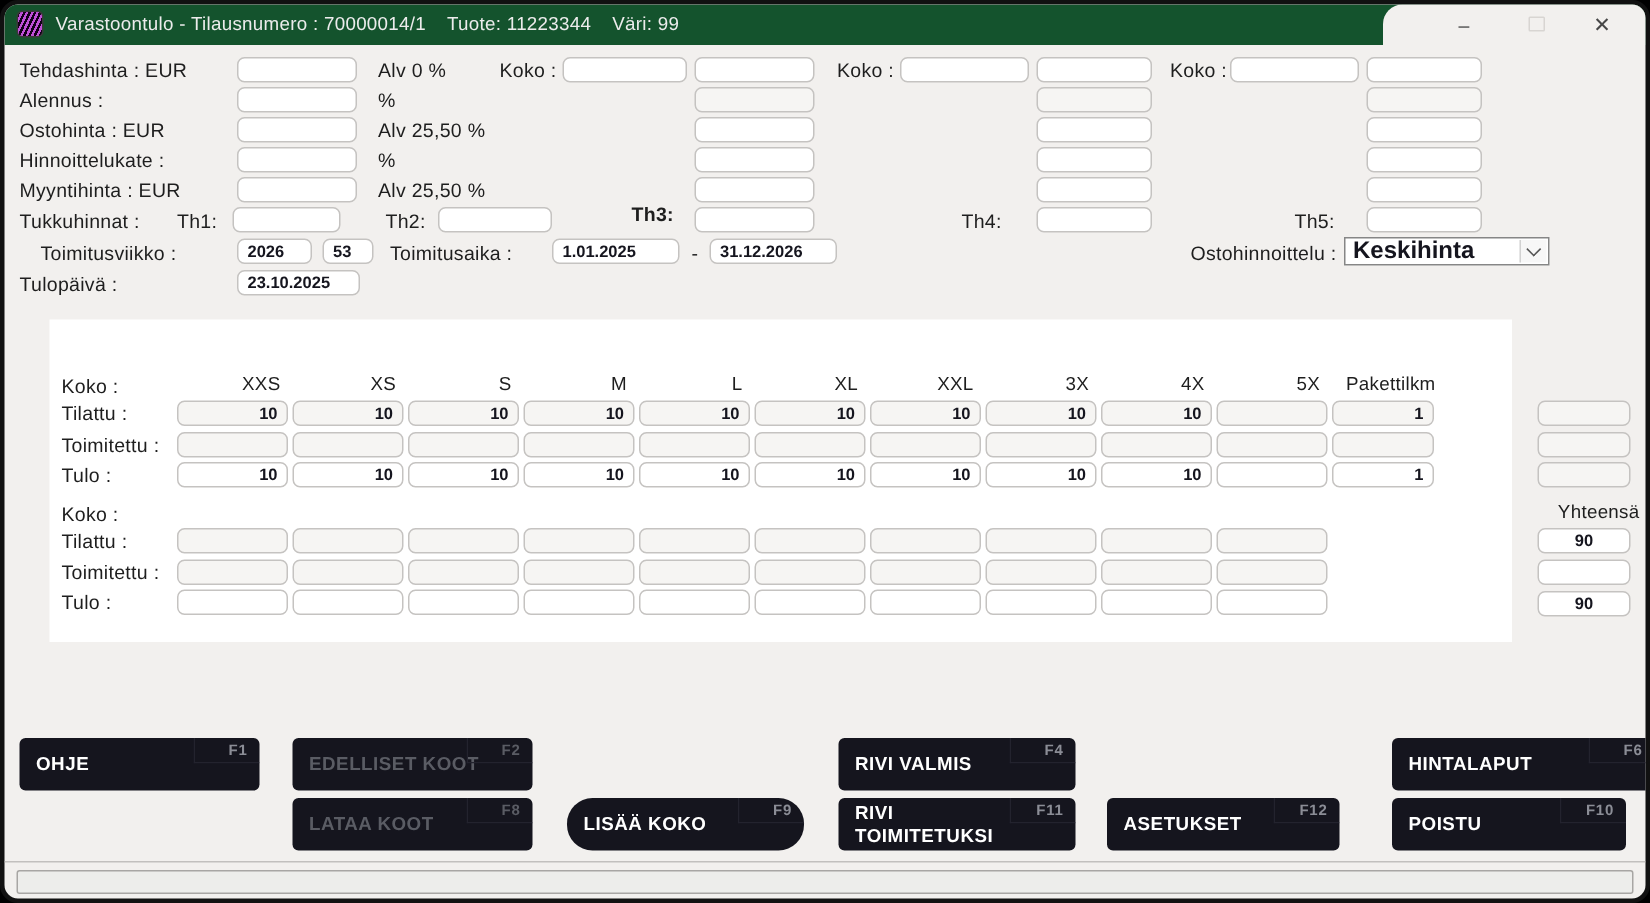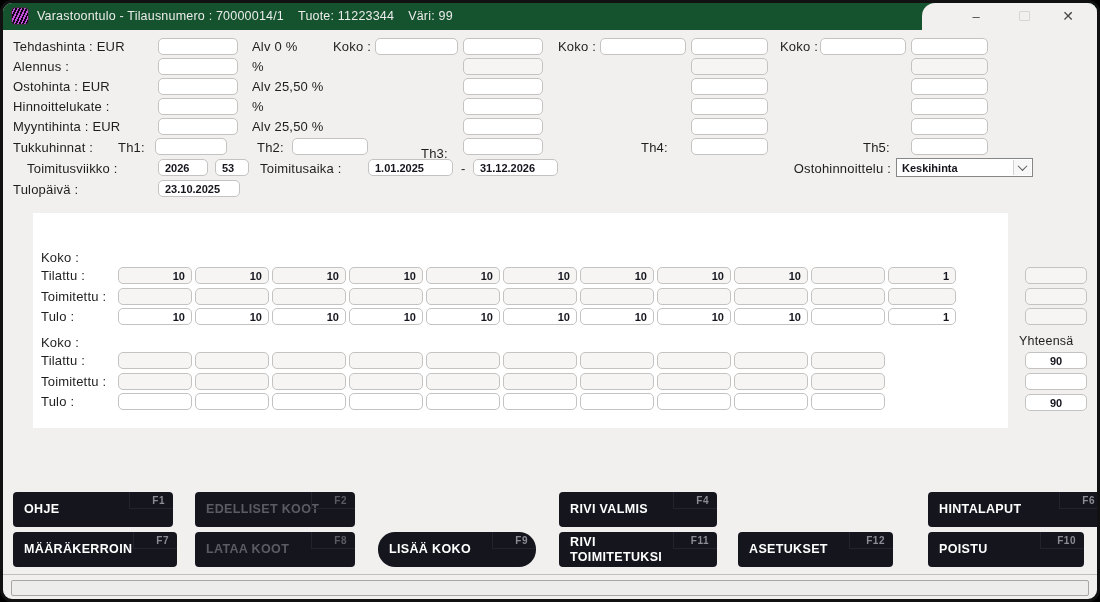--- a/index.html
+++ b/index.html
@@ -56,21 +56,21 @@
   .btn .blabel{color:#fff;font-weight:700;font-size:12.5px;letter-spacing:.35px;line-height:1.18;
     font-family:"Liberation Sans",sans-serif;}
   .btn.wrap .blabel{max-width:96px;}
   .btn .fkey{position:absolute;top:3px;right:8px;font-size:10px;font-weight:600;color:#8b8d96;letter-spacing:.5px;}
   .btn .fkeybox{position:absolute;top:0;right:0;width:44px;height:17px;
     border-left:1px solid #23232e;border-bottom:1px solid #23232e;border-radius:0 4px 0 0;}
   .btn.disabled{cursor:default;}
   .btn.disabled .blabel,.btn.disabled .fkey{color:#5a5c64;}
   
   .dd{position:absolute;width:137px;height:19px;background:#fff;border:1px solid #868686;
-    display:flex;align-items:center;padding-left:5px;font-size:11px;font-weight:600;color:#15151e;cursor:pointer;}
+    display:flex;align-items:center;padding-left:5px;font-size:16px;font-weight:600;color:#15151e;cursor:pointer;}
   .dd .chevzone{position:absolute;right:1px;top:1px;bottom:1px;width:18px;background:#f7f7f7;
     border-left:1px solid #d2d2d2;display:flex;align-items:center;justify-content:center;}
   .chev{width:7px;height:7px;border-left:1.6px solid #555;border-bottom:1.6px solid #555;
     transform:rotate(-45deg) translate(1px,-1px);}
   
   .divider{position:absolute;left:0;right:0;top:571px;height:1px;background:#c2c0be;}
   .statusbar{position:absolute;left:8px;right:8px;top:577px;height:16px;background:#ededeb;
     border:1px solid #a8a6a4;border-radius:2px;}
 </style>
 </head>
@@ -143,21 +143,21 @@
   <input class="fld abs gray" style="left: 908px; top: 55px; width: 77px;" type="text">
   <input class="fld abs" style="left: 908px; top: 75px; width: 77px;" type="text">
   <input class="fld abs" style="left: 908px; top: 95px; width: 77px;" type="text">
   <input class="fld abs" style="left: 908px; top: 115px; width: 77px;" type="text">
 
   <span class="lbl abs" style="left:10px;top:137px;">Tukkuhinnat :</span>
   <span class="lbl abs" style="left:115px;top:137px;">Th1:</span>
   <input class="fld abs" style="left: 152px; top: 135px; width: 72px;" type="text" value="">
   <span class="lbl abs" style="left:254px;top:137px;">Th2:</span>
   <input class="fld abs" style="left: 289px; top: 135px; width: 76px;" type="text" value="">
-  <span class="lbl abs" style="left:418px;top:143px;">Th3:</span>
+  <span class="lbl abs" style="left:418px;top:132px;font-weight:bold;">Th3:</span>
   <input class="fld abs" style="left: 460px; top: 135px; width: 80px;" type="text" value="">
   <span class="lbl abs" style="left:638px;top:137px;text-align:center;">Th4:</span>
   <input class="fld abs" style="left: 688px; top: 135px; width: 77px;" type="text" value="">
   <span class="lbl abs" style="left:860px;top:137px;">Th5:</span>
   <input class="fld abs" style="left: 908px; top: 135px; width: 77px;" type="text" value="">
 
   <span class="lbl abs" style="left:24px;top:158px;">Toimitusviikko :</span>
   <input class="fld abs" style="left: 155px; top: 156px; width: 50px;" type="text" value="2026">
   <input class="fld abs" style="left: 212px; top: 156px; width: 34px;" type="text" value="53">
   <span class="lbl abs" style="left:257px;top:158px;">Toimitusaika :</span>
@@ -172,20 +172,34 @@
       </span>
   </div>
 
   <span class="lbl abs" style="left:10px;top:179px;">Tulopäivä :</span>
   <input class="fld abs" style="left: 155px; top: 177px; width: 82px;" type="text" value="23.10.2025">
 
   <div class="panel">
 
     <div class="grid-row" style="top:36px;">
       <span class="lbl row-lbl">Koko :</span>
+      <div class="hdrs eleven">
+
+      <span class="hcell">XXS</span>
+          <span class="hcell">XS</span>
+          <span class="hcell">S</span>
+          <span class="hcell">M</span>
+          <span class="hcell">L</span>
+          <span class="hcell">XL</span>
+          <span class="hcell">XXL</span>
+          <span class="hcell">3X</span>
+          <span class="hcell">4X</span>
+          <span class="hcell">5X</span>
+          <span class="hcell">Pakettilkm</span>
+        </div>
     </div>
     <div class="grid-row" style="top:54px;">
       <span class="lbl row-lbl">Tilattu :</span>
       <div class="cells eleven rdonly">
 
       <input class="fld" type="text" value="10" style="">
           <input class="fld" type="text" value="10" style="">
           <input class="fld" type="text" value="10" style="">
           <input class="fld" type="text" value="10" style="">
           <input class="fld" type="text" value="10" style="">
@@ -281,21 +295,21 @@
           <input class="fld" type="text" value="" style="">
           <input class="fld" type="text" value="" style="">
           <input class="fld" type="text" value="" style="">
         </div>
     </div>
   </div>
 
   <input class="fld abs sidebox gray" style="left: 1022px; top: 264px;" type="text" value="">
   <input class="fld abs sidebox gray" style="left: 1022px; top: 285px;" type="text" value="">
   <input class="fld abs sidebox gray" style="left: 1022px; top: 305px;" type="text" value="">
-  <span class="lbl abs" style="left:1016px;top:331px;width:74px;text-align:left;font-size:12.5px;">Yhteensä</span>
+  <span class="lbl abs" style="left:1016px;top:331px;width:74px;text-align:right;font-size:12.5px;">Yhteensä</span>
   <input class="fld abs totalbox" style="left: 1022px; top: 349px;" type="text" value="90">
   <input class="fld abs totalbox" style="left: 1022px; top: 370px;" type="text" value="">
   <input class="fld abs totalbox" style="left: 1022px; top: 391px;" type="text" value="90">
 
   <button class="btn" style="left:10px;top:489px;width:160px;">
     <span class="fkeybox"></span>
       <span class="blabel">OHJE</span>
       <span class="fkey">F1</span>
   </button>
   <button class="btn disabled" style="left:192px;top:489px;width:160px;">
@@ -307,25 +321,20 @@
     <span class="fkeybox"></span>
       <span class="blabel">RIVI VALMIS</span>
       <span class="fkey">F4</span>
   </button>
   <button class="btn" style="left:925px;top:489px;width:175px;">
     <span class="fkeybox"></span>
       <span class="blabel">HINTALAPUT</span>
       <span class="fkey">F6</span>
   </button>
 
-  <button class="btn" style="left:10px;top:529px;width:164px;">
-    <span class="fkeybox"></span>
-      <span class="blabel">MÄÄRÄKERROIN</span>
-      <span class="fkey">F7</span>
-  </button>
   <button class="btn disabled" style="left:192px;top:529px;width:160px;">
     <span class="fkeybox"></span>
       <span class="blabel">LATAA KOOT</span>
       <span class="fkey">F8</span>
   </button>
   <button class="btn" style="left:375px;top:529px;width:158px;border-radius:17px;">
     <span class="fkeybox"></span>
       <span class="blabel">LISÄÄ KOKO</span>
       <span class="fkey">F9</span>
   </button>

